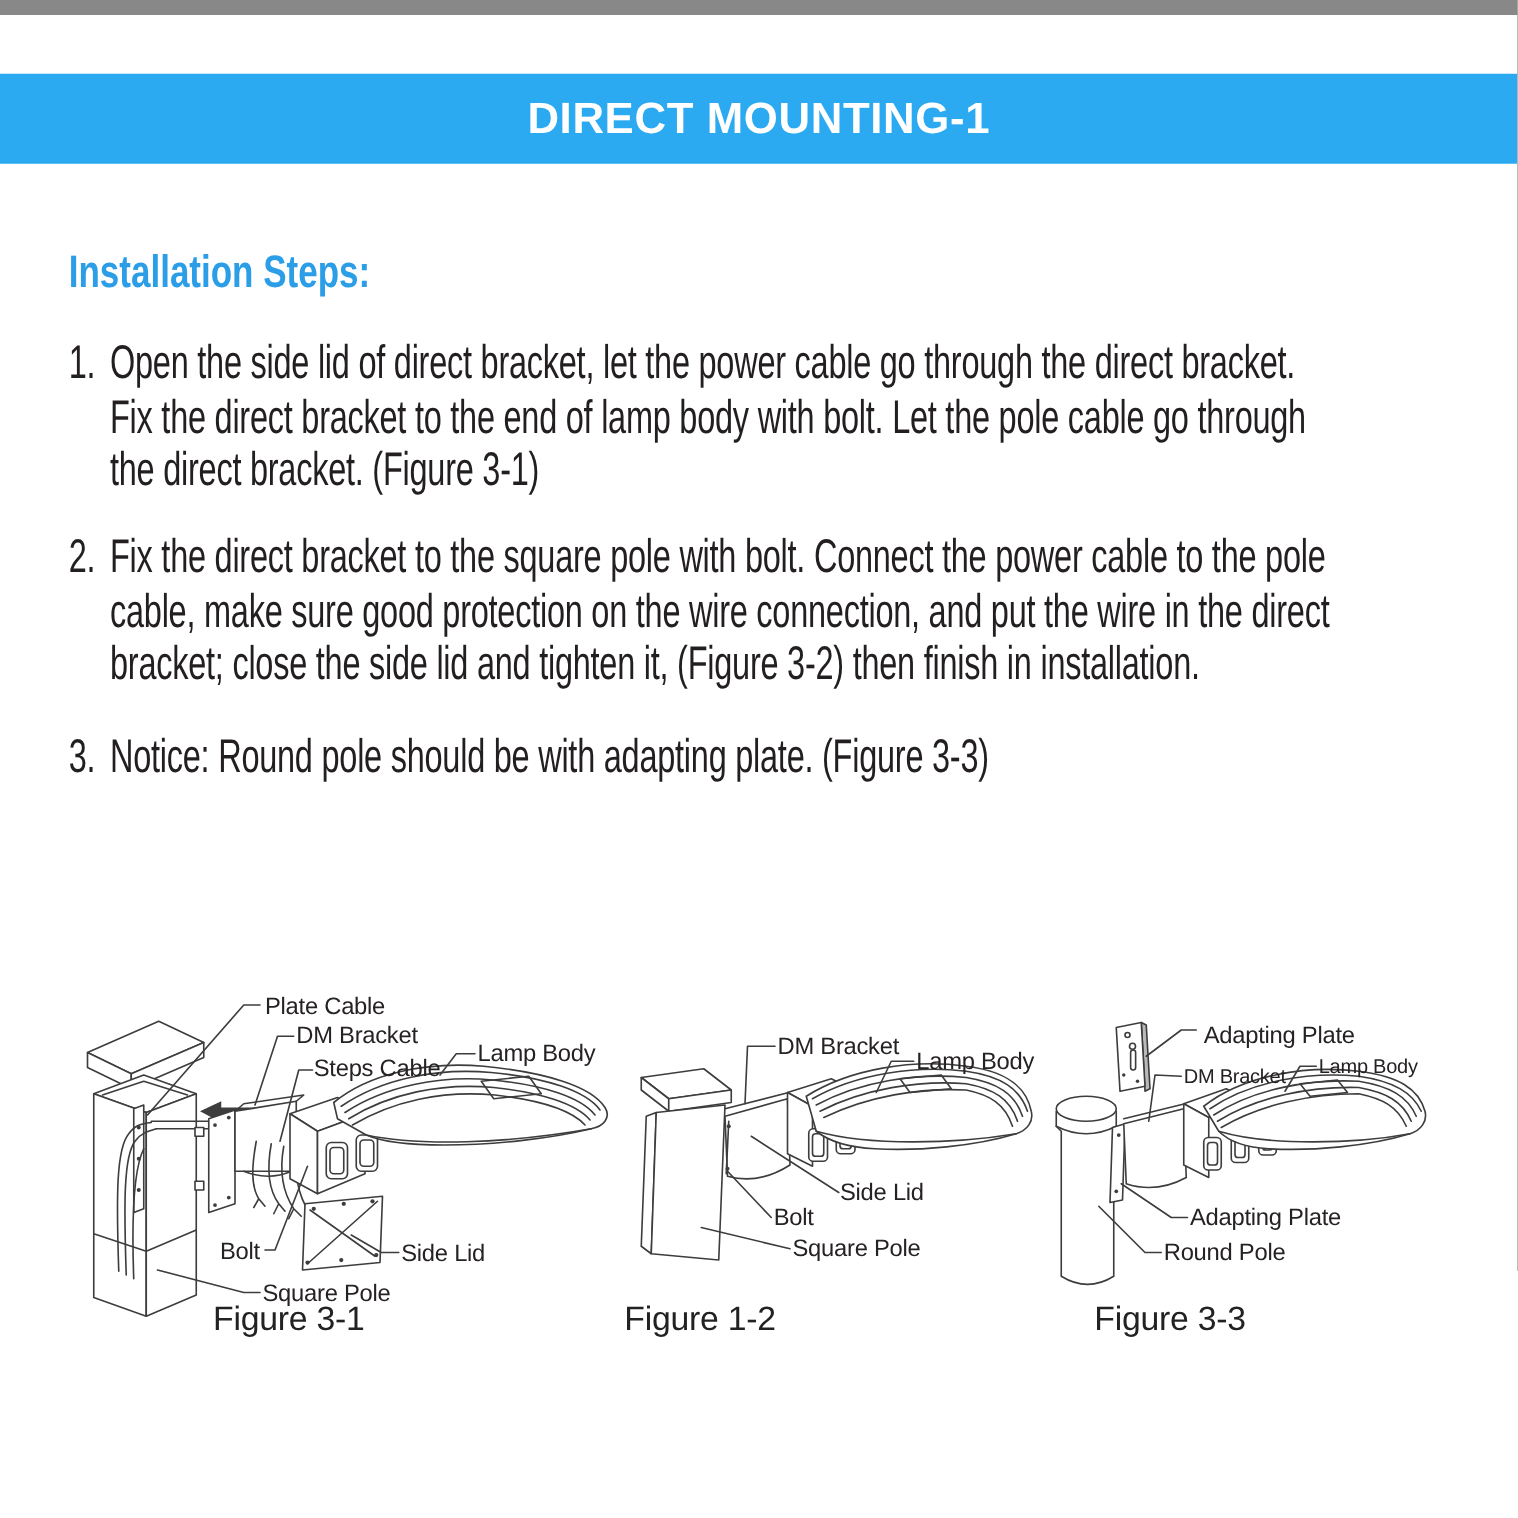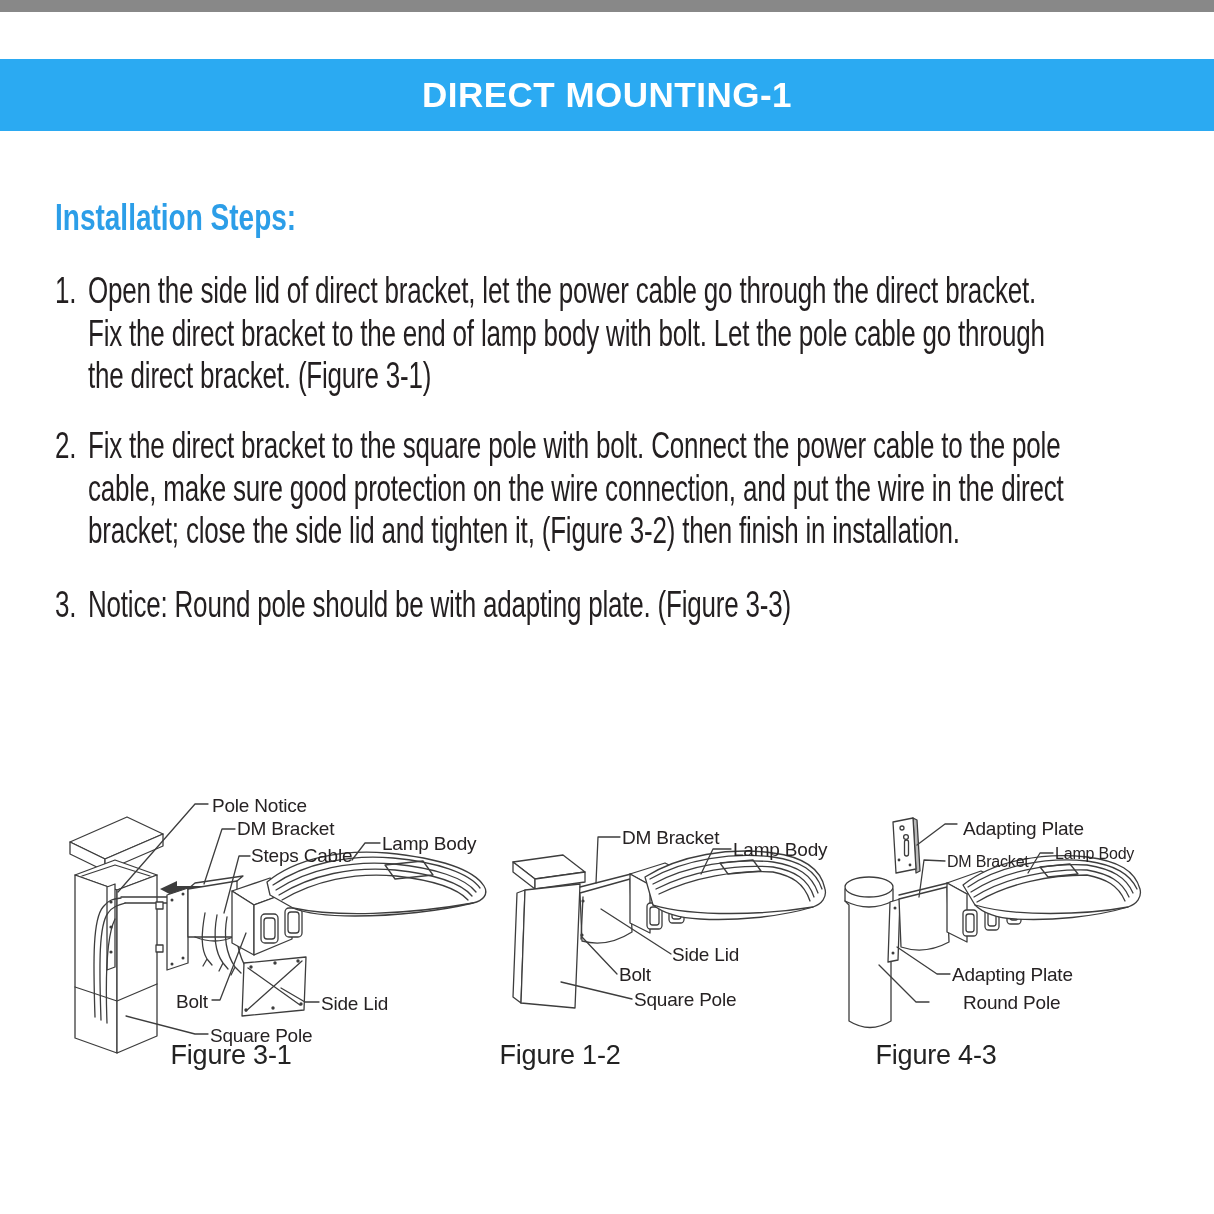--- a/index.html
+++ b/index.html
@@ -278,37 +278,37 @@
       <g>
         <path d="M122,27 L110,27 L82,48"></path>
         <path d="M110,64 L89,63 L84,100"></path>
         <path d="M218,56 L205,56 L193,76"></path>
         <path d="M115,177 L102,177 L62,150"></path>
         <path d="M94,205 L81,205 L44,168"></path>
       </g>
     </g>
   </svg>
 
-  <span class="fig-label" style="left:212px;top:783px;">Pole Notice</span>
+  <span class="fig-label" style="left:212px;top:783px;">Plate Cable</span>
   <span class="fig-label" style="left:237px;top:806px;">DM Bracket</span>
   <span class="fig-label" style="left:251px;top:833px;">Steps Cable</span>
   <span class="fig-label" style="left:382px;top:821px;">Lamp Body</span>
   <span class="fig-label" style="left:176px;top:979px;">Bolt</span>
   <span class="fig-label" style="left:321px;top:981px;">Side Lid</span>
   <span class="fig-label" style="left:210px;top:1013px;">Square Pole</span>
 
   <span class="fig-label" style="left:622px;top:815px;">DM Bracket</span>
   <span class="fig-label" style="left:733px;top:827px;">Lamp Body</span>
   <span class="fig-label" style="left:672px;top:932px;">Side Lid</span>
   <span class="fig-label" style="left:619px;top:952px;">Bolt</span>
   <span class="fig-label" style="left:634px;top:977px;">Square Pole</span>
 
   <span class="fig-label" style="left:963px;top:806px;">Adapting Plate</span>
   <span class="fig-label small" style="left:947px;top:841px;">DM Bracket</span>
   <span class="fig-label small" style="left:1055px;top:833px;">Lamp Body</span>
   <span class="fig-label" style="left:952px;top:952px;">Adapting Plate</span>
-  <span class="fig-label" style="left:963px;top:980px;">Round Pole</span>
+  <span class="fig-label" style="left:931px;top:980px;">Round Pole</span>
 
   <div class="fig-caption cap-1">Figure 3-1</div>
   <div class="fig-caption cap-2">Figure 1-2</div>
-  <div class="fig-caption cap-3">Figure 4-3</div>
+  <div class="fig-caption cap-3">Figure 3-3</div>
 
 </div>
 
 </body></html>

